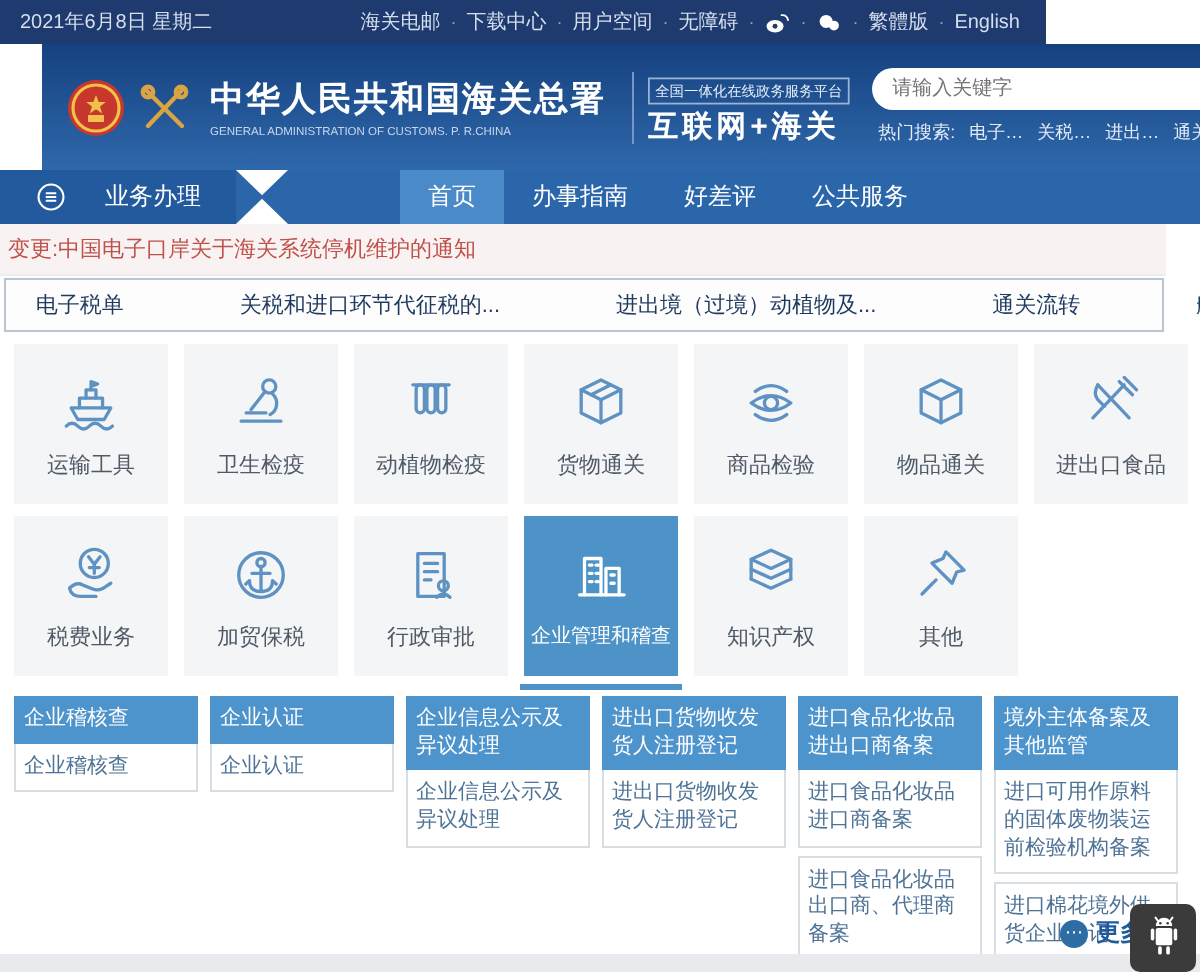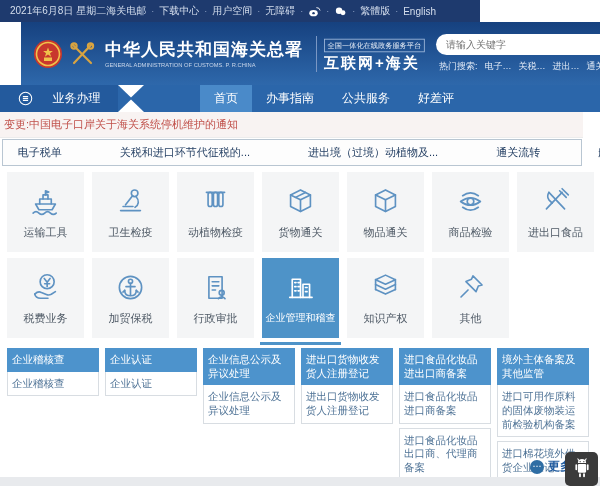--- a/index.html
+++ b/index.html
@@ -3,22 +3,22 @@
 <meta charset="utf-8">
 <style>
   * { box-sizing: border-box; }
   html,body { margin:0; padding:0; }
   body {
     width:600px; height:486px; position:relative; overflow:hidden;
     background:#fff; font-family:"Liberation Sans","DejaVu Sans",sans-serif;
   }
   
   .topbar {
-    width:480px; height:22px; background:#1e3a6e; color:#d6dfee;
-    display:flex; align-items:center; 
+    width:523px; height:22px; background:#1e3a6e; color:#d6dfee;
+    display:flex; align-items:center; justify-content:space-between;
     padding:0 13px 0 10px; font-size:10px;
   }
   .topbar-right { display:flex; align-items:center; gap:5px; }
   .tb-link { cursor:pointer; white-space:nowrap; }
   .tb-sep { color:#8fa3c4; font-size:9px; }
   .tb-icon svg { width:13px; height:13px; display:block; }
   
   .header {
     width:583px; height:63px;
     background:linear-gradient(180deg,#16417f 0%, #2e68ab 100%);
@@ -230,22 +230,22 @@
     </div>
     <span class="nav-x">
       <svg width="26" height="27" viewBox="0 0 26 27">
         <path fill="#fff" d="M0 0h26L13 12.6z"></path>
           <path fill="#fff" d="M0 27h26L13 14.4z"></path>
       </svg>
     </span>
     <div class="nav-tabs" id="nav-tabs">
         <div class="nav-tab active">首页</div>
         <div class="nav-tab">办事指南</div>
+        <div class="nav-tab">好差评</div>
         <div class="nav-tab">公共服务</div>
-        <div class="nav-tab">好差评</div>
       </div>
   </div>
 
   <div class="notice">
     <span>变更:中国电子口岸关于海关系统停机维护的通知</span>
   </div>
 
   <div class="cat-tabs" id="cat-tabs">
       <div class="cat-tab active">常用事项</div>
       <div class="cat-tab">电子税单</div>
@@ -299,36 +299,36 @@
               <path d="M8 12l12 6 12-6"></path>
               <path d="M20 18v14"></path>
               <path d="M26 9l-12 6"></path>
             </svg>
           </span>
           <div class="tile-label">货物通关</div>
         </div>
         <div class="tile">
           <span class="ticon">
             <svg class="ln" viewBox="0 0 40 40">
+              <path d="M8 20Q20 11 32 20 20 29 8 20z"></path>
+              <circle cx="20" cy="20" r="4"></circle>
+              <path d="M10.5 13q9.5-7 19 0M10.5 27q9.5 7 19 0"></path>
+            </svg>
+          </span>
+          <div class="tile-label">商品检验</div>
+        </div>
+        <div class="tile">
+          <span class="ticon">
+            <svg class="ln" viewBox="0 0 40 40">
               <path d="M20 6l12 6v14l-12 6-12-6V12z"></path>
               <path d="M8 12l12 6 12-6"></path>
               <path d="M20 18v14"></path>
             </svg>
           </span>
           <div class="tile-label">物品通关</div>
-        </div>
-        <div class="tile">
-          <span class="ticon">
-            <svg class="ln" viewBox="0 0 40 40">
-              <path d="M8 20Q20 11 32 20 20 29 8 20z"></path>
-              <circle cx="20" cy="20" r="4"></circle>
-              <path d="M10.5 13q9.5-7 19 0M10.5 27q9.5 7 19 0"></path>
-            </svg>
-          </span>
-          <div class="tile-label">商品检验</div>
         </div>
         <div class="tile">
           <span class="ticon">
             <svg class="ln" viewBox="0 0 40 40">
               <path d="M12 9l19 20"></path>
               <path d="M12 9q-3 5 0 9l4 4"></path>
               <path d="M28 9L9 29"></path>
               <path d="M25 7l8 8"></path>
               <path d="M28 4.5L35.5 12"></path>
             </svg>

